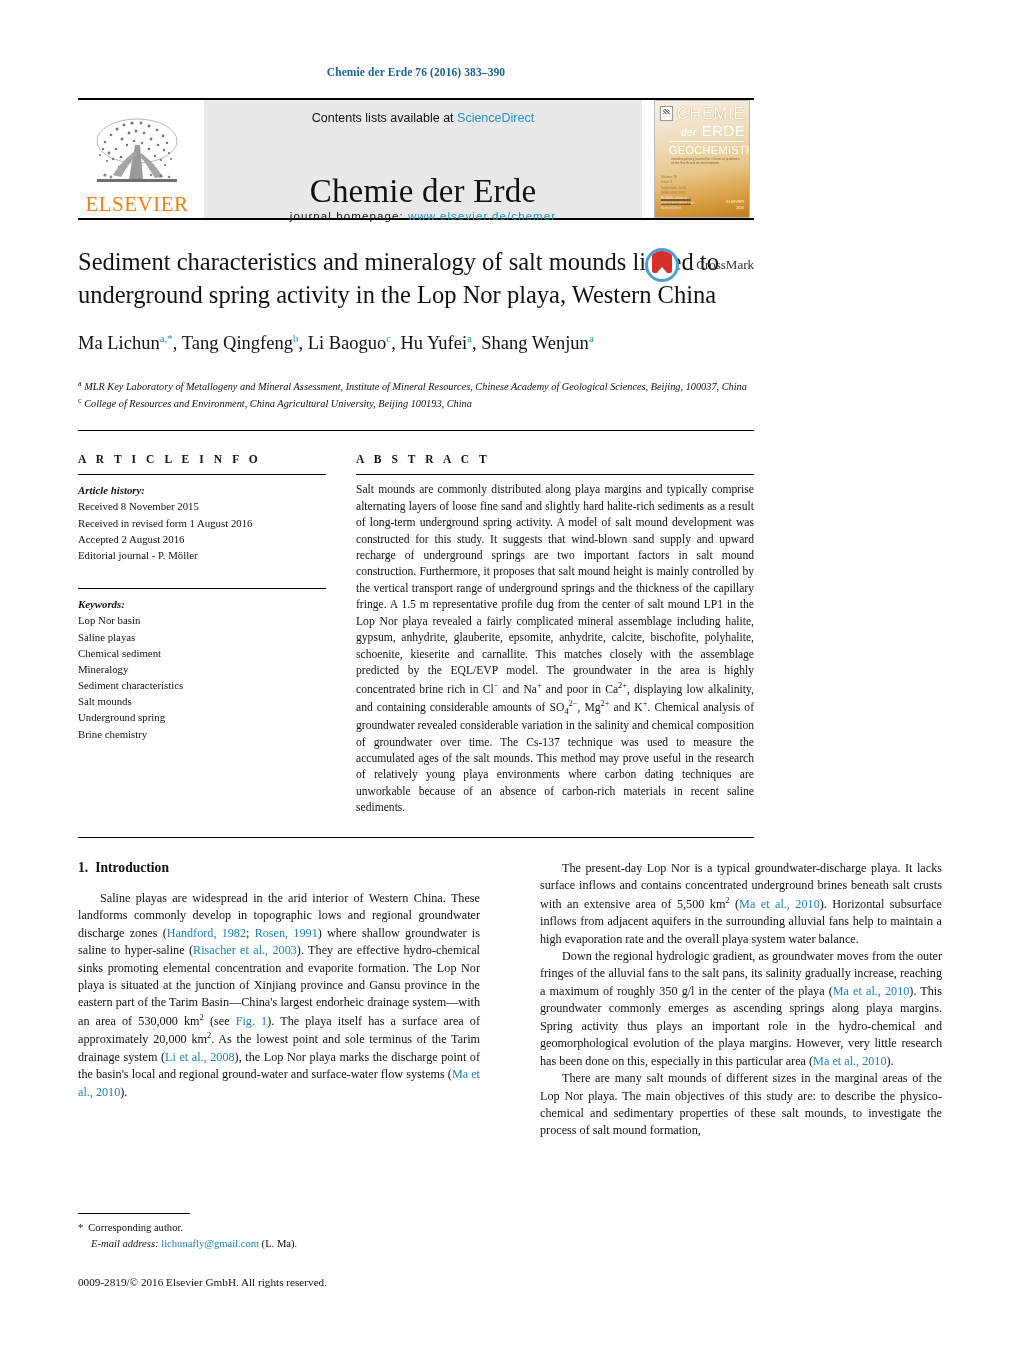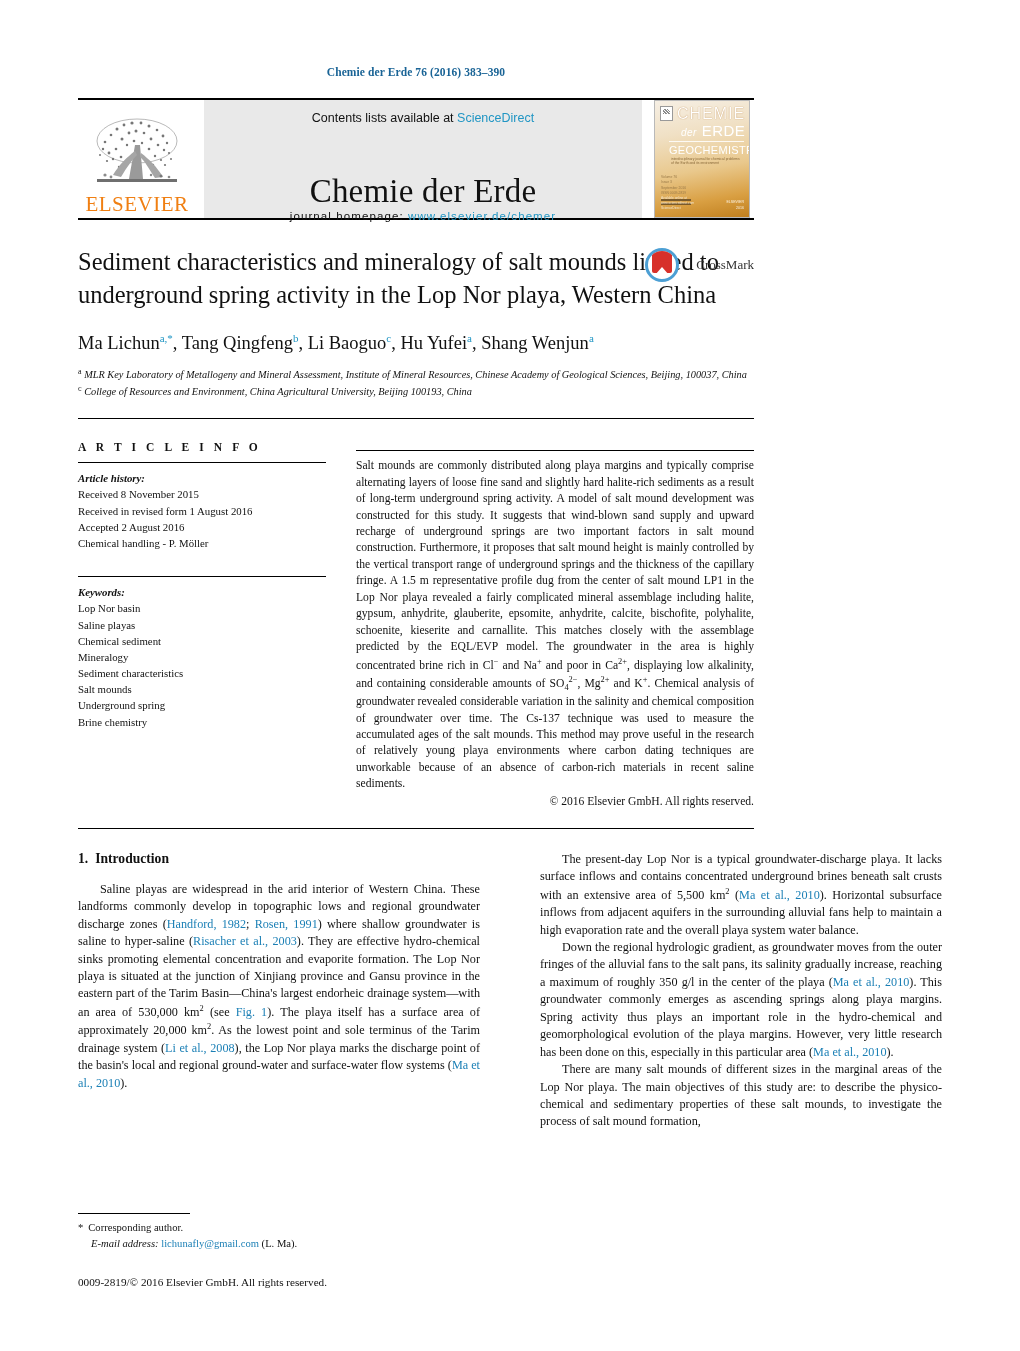--- a/index.html
+++ b/index.html
@@ -233,21 +233,21 @@
   .authors {
     margin-top: 14px;
     font-family: "Liberation Serif", serif;
     font-size: 18.5px;
     color: #111;
   }
   .authors sup { font-size: 11px; color: #2196c4; }
   .authors sup.star { color: #2196c4; }
 
   .affiliations {
-    margin-top: 12px;
+    margin-top: 24px;
     font-size: 10.3px;
     font-style: italic;
     line-height: 1.42;
     color: #111;
     max-width: 760px;
   }
   .affiliations sup { font-style: normal; font-size: 8px; }
   .affiliations div { margin: 0; }
 
   .rule-after-affil {
@@ -485,40 +485,40 @@
 
   <div class="info-abstract">
 
     <div class="col-info">
       <div class="sec-head">A R T I C L E   I N F O</div>
       <div class="sec-rule"></div>
       <div class="info-label">Article history:</div>
       <div class="info-line">Received 8 November 2015</div>
       <div class="info-line">Received in revised form 1 August 2016</div>
       <div class="info-line">Accepted 2 August 2016</div>
-      <div class="info-line">Chemical handling - P. Möller</div>
+      <div class="info-line">Editorial journal - P. Möller</div>
       <div class="info-gap"></div>
       <div class="sec-rule"></div>
       <div class="info-label">Keywords:</div>
       <div class="info-line">Lop Nor basin</div>
       <div class="info-line">Saline playas</div>
       <div class="info-line">Chemical sediment</div>
       <div class="info-line">Mineralogy</div>
       <div class="info-line">Sediment characteristics</div>
       <div class="info-line">Salt mounds</div>
       <div class="info-line">Underground spring</div>
       <div class="info-line">Brine chemistry</div>
     </div>
 
     <div class="col-gap"></div>
 
     <div class="col-abs">
+      <div class="sec-head">A B S T R A C T</div>
       <div class="sec-rule"></div>
       <div class="abstract-text">Salt mounds are commonly distributed along playa margins and typically comprise alternating layers of loose fine sand and slightly hard halite-rich sediments as a result of long-term underground spring activity. A model of salt mound development was constructed for this study. It suggests that wind-blown sand supply and upward recharge of underground springs are two important factors in salt mound construction. Furthermore, it proposes that salt mound height is mainly controlled by the vertical transport range of underground springs and the thickness of the capillary fringe. A 1.5 m representative profile dug from the center of salt mound LP1 in the Lop Nor playa revealed a fairly complicated mineral assemblage including halite, gypsum, anhydrite, glauberite, epsomite, anhydrite, calcite, bischofite, polyhalite, schoenite, kieserite and carnallite. This matches closely with the assemblage predicted by the EQL/EVP model. The groundwater in the area is highly concentrated brine rich in Cl<sup class="fs">−</sup> and Na<sup class="fs">+</sup> and poor in Ca<sup class="fs">2+</sup>, displaying low alkalinity, and containing considerable amounts of SO<sub class="fs">4</sub><sup class="fs">2−</sup>, Mg<sup class="fs">2+</sup> and K<sup class="fs">+</sup>. Chemical analysis of groundwater revealed considerable variation in the salinity and chemical composition of groundwater over time. The Cs-137 technique was used to measure the accumulated ages of the salt mounds. This method may prove useful in the research of relatively young playa environments where carbon dating techniques are unworkable because of an absence of carbon-rich materials in recent saline sediments.</div>
-      <div class="copyright">© 2016 Elsevier GmbH. All rights reserved.</div>
     </div>
   </div>
 
   <div class="rule-after-abs"></div>
 
   <div class="body-cols">
     <div class="bcol">
       <div class="sec-title"><span class="num">1.</span><span>Introduction</span></div>
       <p class="para">Saline playas are widespread in the arid interior of Western China. These landforms commonly develop in topographic lows and regional groundwater discharge zones (<span class="ref">Handford, 1982</span>; <span class="ref">Rosen, 1991</span>) where shallow groundwater is saline to hyper-saline (<span class="ref">Risacher et al., 2003</span>). They are effective hydro-chemical sinks promoting elemental concentration and evaporite formation. The Lop Nor playa is situated at the junction of Xinjiang province and Gansu province in the eastern part of the Tarim Basin—China's largest endorheic drainage system—with an area of 530,000 km<sup class="fs">2</sup> (see <span class="ref">Fig. 1</span>). The playa itself has a surface area of approximately 20,000 km<sup class="fs">2</sup>. As the lowest point and sole terminus of the Tarim drainage system (<span class="ref">Li et al., 2008</span>), the Lop Nor playa marks the discharge point of the basin's local and regional ground-water and surface-water flow systems (<span class="ref">Ma et al., 2010</span>).</p>
     </div>

